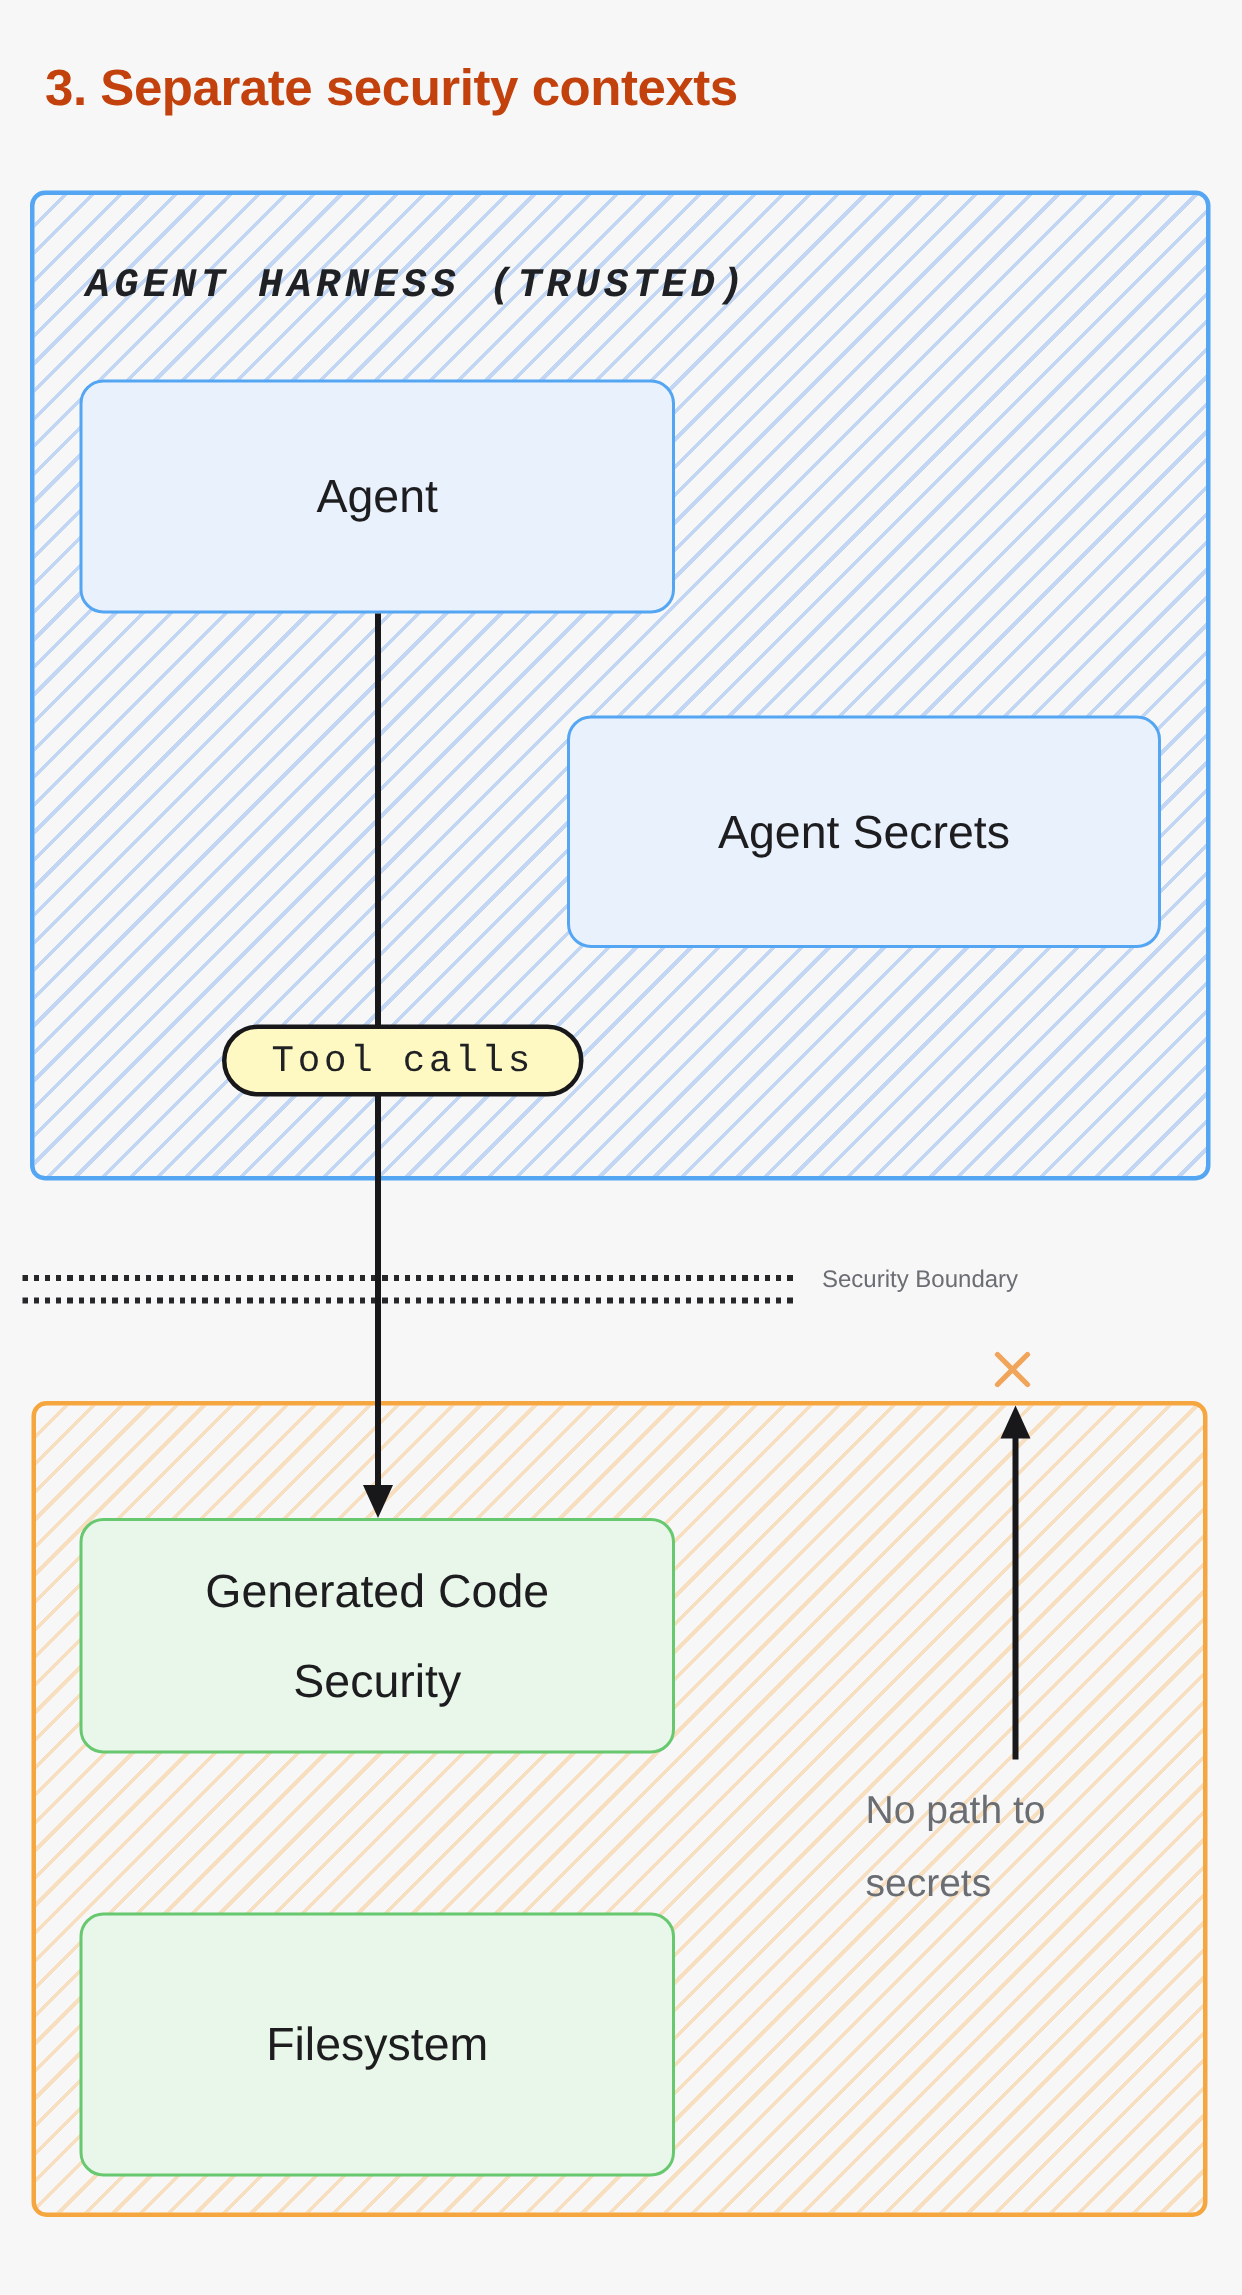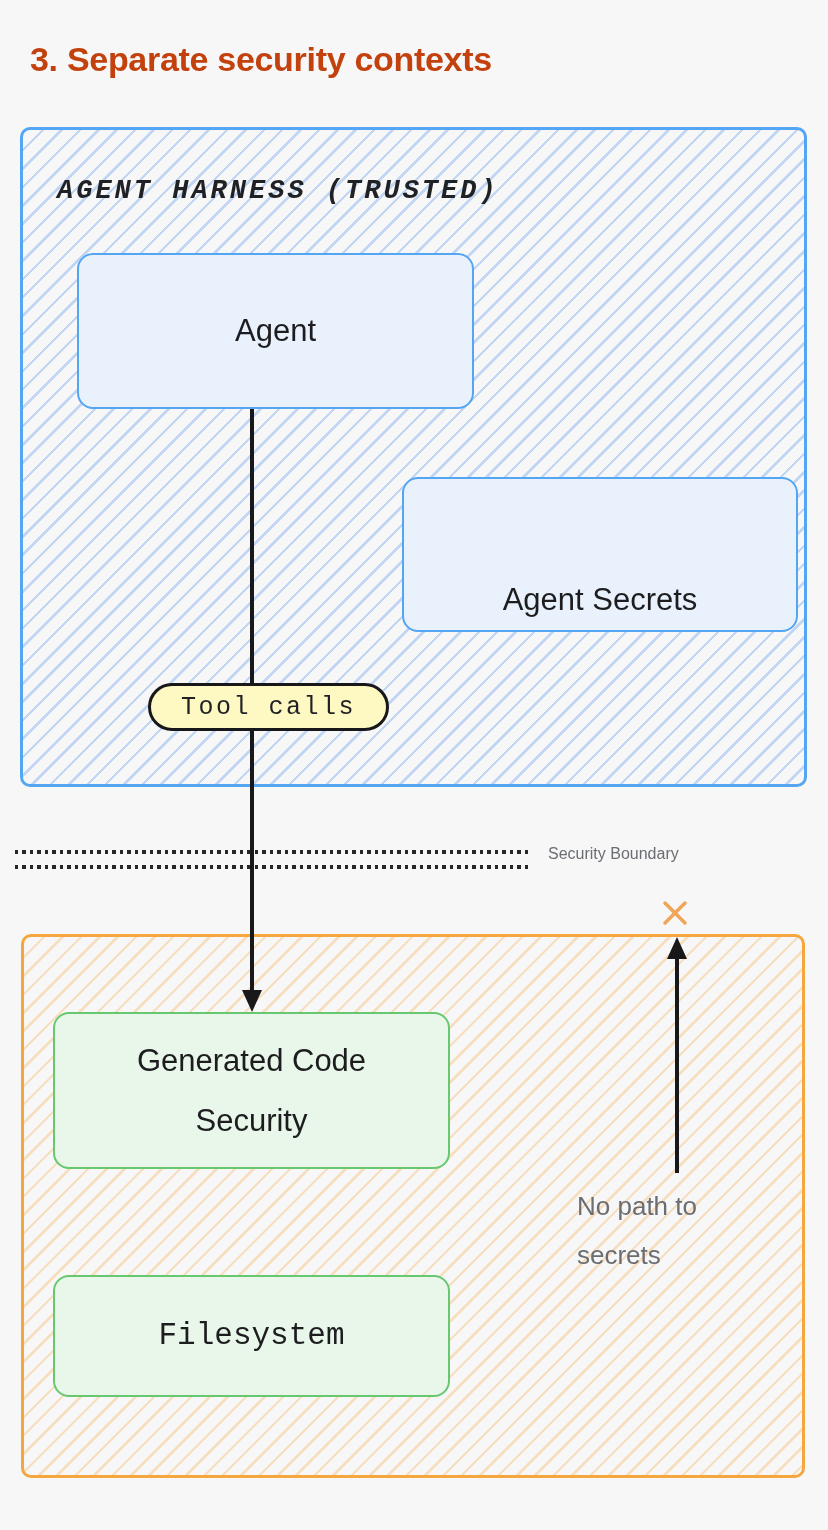--- a/index.html
+++ b/index.html
@@ -31,27 +31,27 @@
     font-family:"Liberation Mono","DejaVu Sans Mono",monospace;
     font-size:27px;font-weight:700;letter-spacing:3px;color:#1f2124;white-space:nowrap;
   }
   
   .node{
     position:absolute;box-sizing:border-box;border-radius:16px;
     display:flex;align-items:center;justify-content:center;
     font-size:31px;color:#1d1d1f;text-align:center;line-height:60px;
     z-index:2;
   }
-  .node-blue{background:#e9f1fc;border:2.5px solid #55a6f2;margin-left:24px;}
+  .node-blue{background:#e9f1fc;border:2.5px solid #55a6f2;}
   .node-green{background:#e9f7ea;border:2.5px solid #67c86f;}
   .node-agent{left:53px;top:253px;width:397px;height:156px;}
-  .node-secrets{left:378px;top:477px;width:396px;height:155px;align-items:flex-end;}
+  .node-secrets{left:378px;top:477px;width:396px;height:155px;}
   .node-gencode{left:53px;top:1012px;width:397px;height:157px;}
   .node-gencode span{display:block;width:330px;}
-  .node-filesystem{left:53px;top:1275px;width:397px;height:122px;font-family:Liberation Mono, monospace;}
+  .node-filesystem{left:53px;top:1275px;width:397px;height:176px;}
   
   .pill{
     position:absolute;left:148px;top:683px;width:241px;height:48px;
     box-sizing:border-box;border:3px solid #18181b;border-radius:28px;
     background:#fef9c3;display:flex;align-items:center;justify-content:center;
     font-family:"Liberation Mono","DejaVu Sans Mono",monospace;
     font-size:25px;letter-spacing:2.5px;color:#1f2124;z-index:3;
   }
   
   .shaft{position:absolute;width:3.5px;background:#18181b;z-index:2;}

